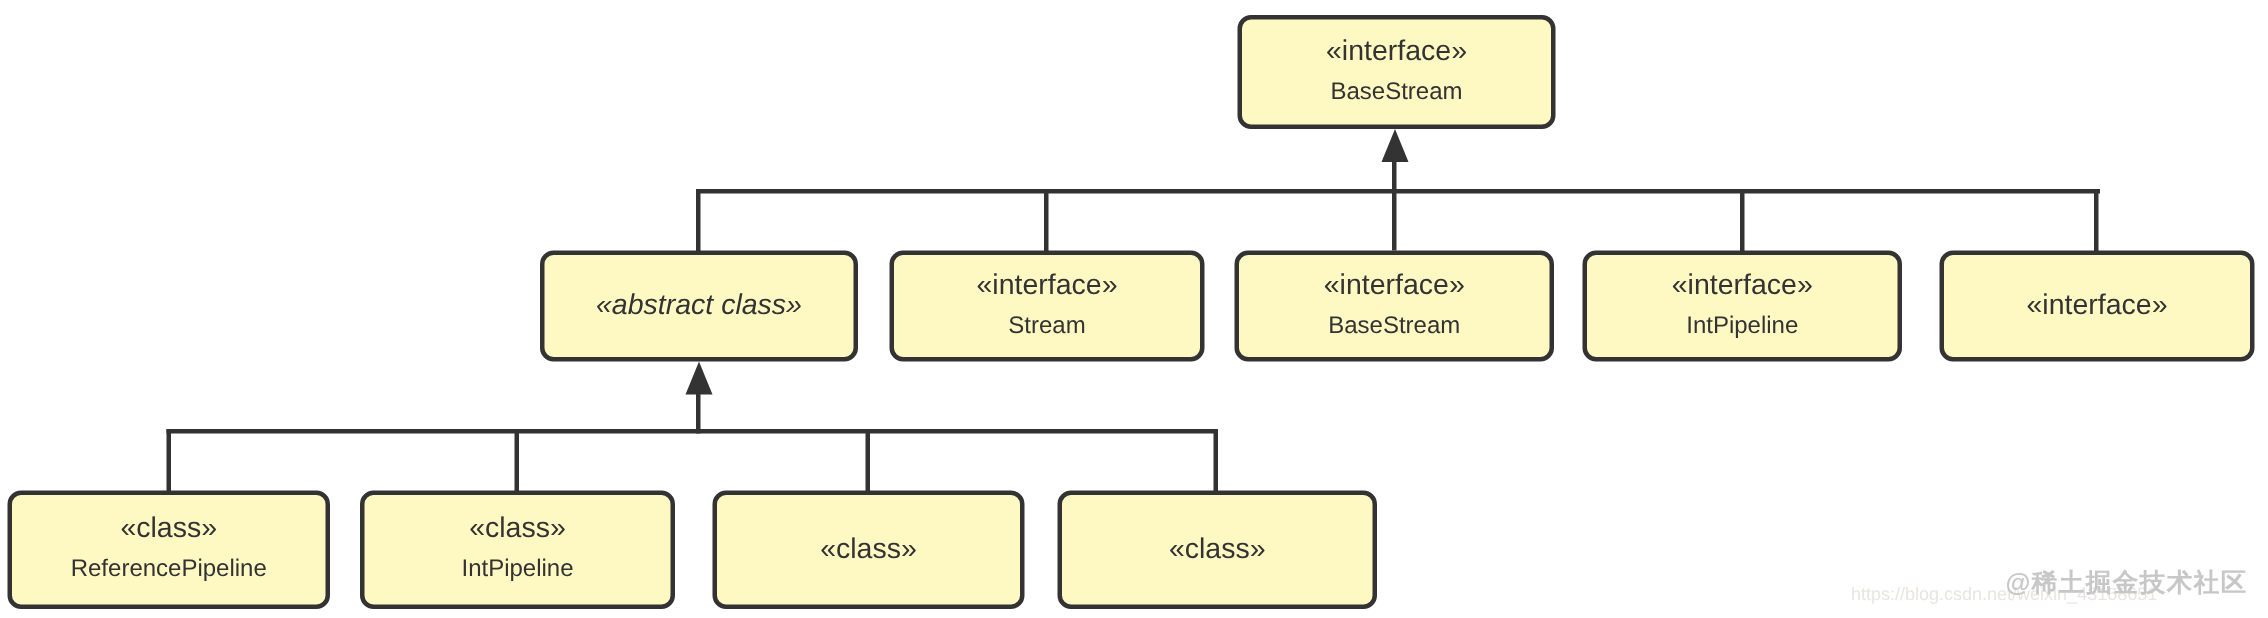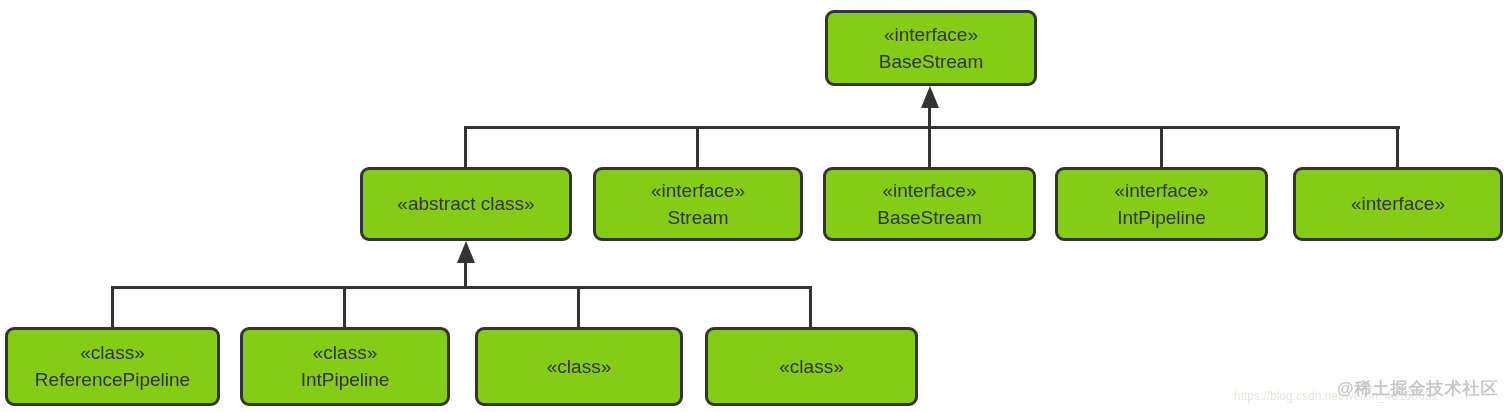--- a/index.html
+++ b/index.html
@@ -8,32 +8,32 @@
     width:1512px;height:412px;
     background:#ffffff;
     font-family:"Liberation Sans","DejaVu Sans",sans-serif;
     overflow:hidden;
   }
   .box{
     position:absolute;
     box-sizing:border-box;
     border:3px solid #333333;
     border-radius:9px;
-    background:#84cc16;
+    background:#fef9c3;
     display:flex;
     flex-direction:column;
     align-items:center;
     justify-content:center;
     gap:1px;
     color:#333333;
     text-align:center;
     z-index:2;
   }
   .box .stereo{font-size:19px;line-height:26px;}
-  .box .cname{font-size:19px;line-height:26px;}
+  .box .cname{font-size:16px;line-height:26px;}
   .hline,.vline{position:absolute;background:#333333;z-index:1;}
   .hline{height:3px;}
   .vline{width:3px;}
   .arrow-up{
     position:absolute;
     width:0;height:0;
     border-left:9px solid transparent;
     border-right:9px solid transparent;
     border-bottom:22px solid #333333;
     z-index:1;
@@ -76,21 +76,21 @@
   <div class="vline" style="left:111px;top:286px;height:42px;"></div>
   <div class="vline" style="left:343px;top:286px;height:42px;"></div>
   <div class="vline" style="left:577px;top:286px;height:42px;"></div>
   <div class="vline" style="left:809px;top:286px;height:42px;"></div>
 
   <div class="box" style="left:825px;top:10px;width:212px;height:76px;">
     <span class="stereo">«interface»</span>
     <span class="cname">BaseStream</span>
   </div>
 
-  <div class="box" style="left:360px;top:167px;width:212px;height:74px;">
+  <div class="box" style="left:360px;top:167px;width:212px;height:74px;font-style:italic;">
     <span class="stereo">«abstract class»</span>
   </div>
 
   <div class="box" style="left:593px;top:167px;width:210px;height:74px;">
     <span class="stereo">«interface»</span>
     <span class="cname">Stream</span>
   </div>
 
   <div class="box" style="left:823px;top:167px;width:213px;height:74px;">
     <span class="stereo">«interface»</span>

